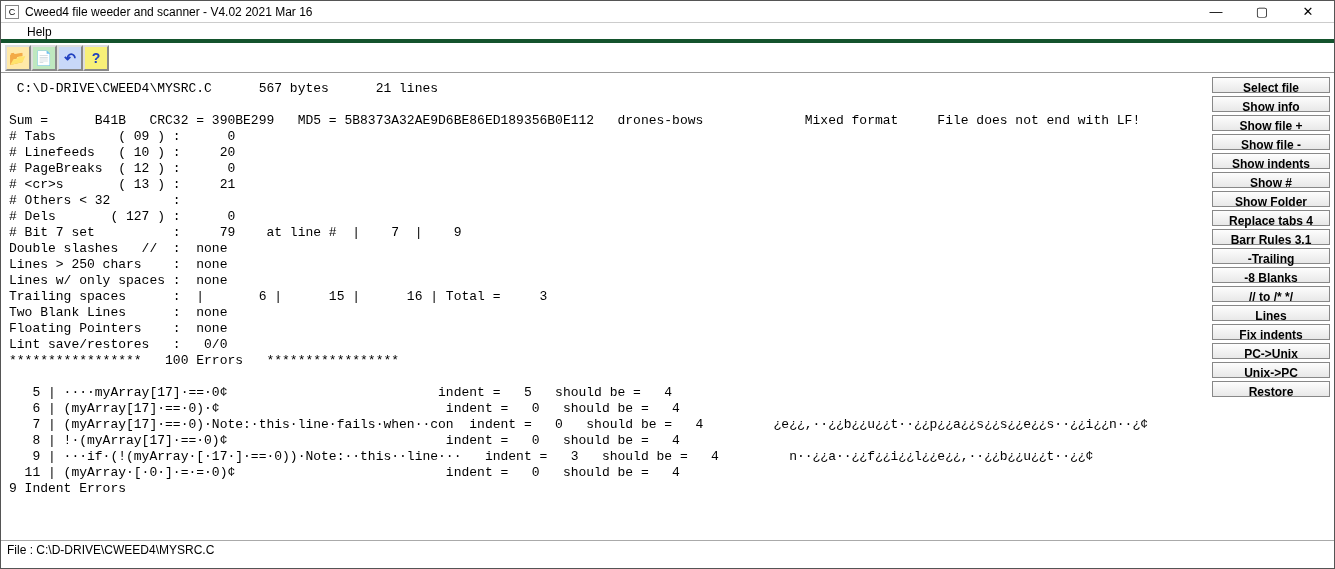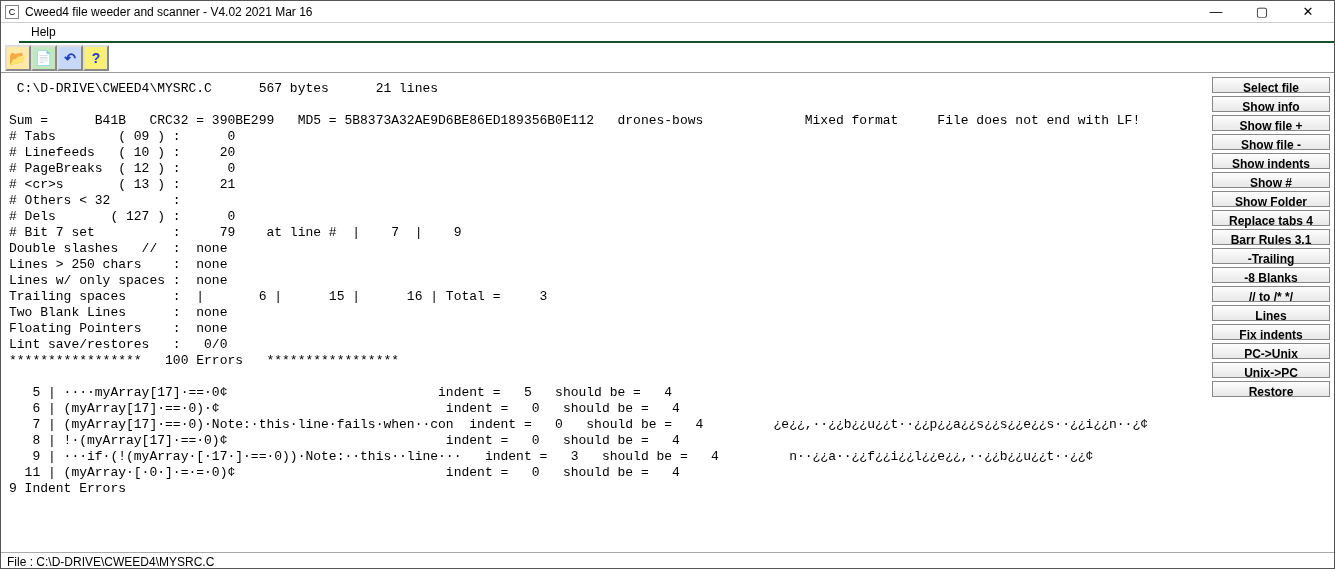--- a/index.html
+++ b/index.html
@@ -34,23 +34,22 @@
     .titlebar .title { flex: 1; }
     .titlebar .win-controls { display: flex; gap: 18px; padding-right: 8px;}
     .titlebar .win-btn {
       width: 28px; height: 18px;
       display: flex; align-items: center; justify-content: center;
       font-size: 13px;
       cursor: pointer;
     }
     .menubar {
       height: 20px;
-      padding: 2px 6px;
-      border-bottom: 2px solid #14532d;
-      margin-left: 18px;
+      padding: 2px 20px;
+      border-bottom: 4px solid #14532d;
     }
     .menubar .menu-item {
       padding: 2px 6px;
       cursor: pointer;
     }
     .toolbar {
       height: 30px;
       border-bottom: 1px solid #999;
       padding: 2px 4px;
       display: flex;
@@ -91,21 +90,21 @@
       height: 16px;
       border: 1px solid #888;
       background: linear-gradient(#fdfdfd,#e8e8e8);
       font-size: 12px;
       font-weight: bold;
       cursor: pointer;
       text-align: center;
       line-height: 21px;
     }
     .statusbar {
-      height: 16px;
+      height: 28px;
       border-top: 1px solid #aaa;
       padding: 2px 6px;
       font-size: 12px;
     }
   </style>
 </head>
 <body>
 
 <div class="titlebar">
   <span class="app-icon">C</span>

